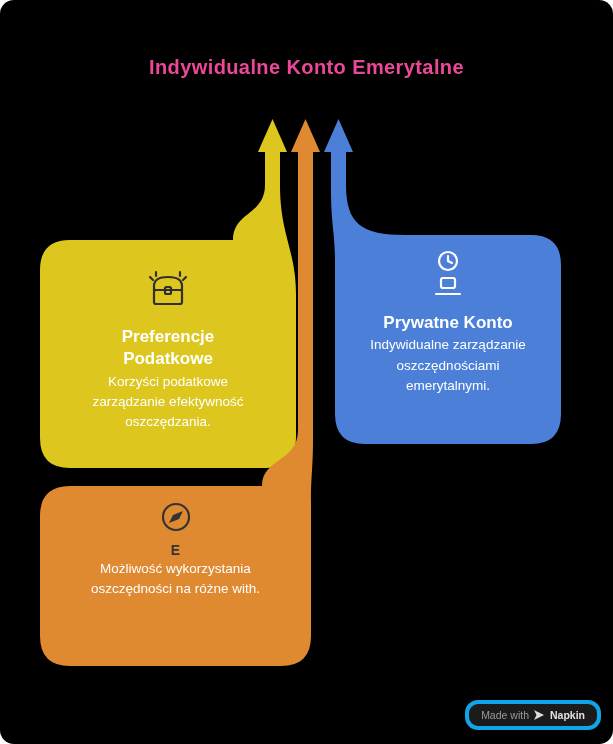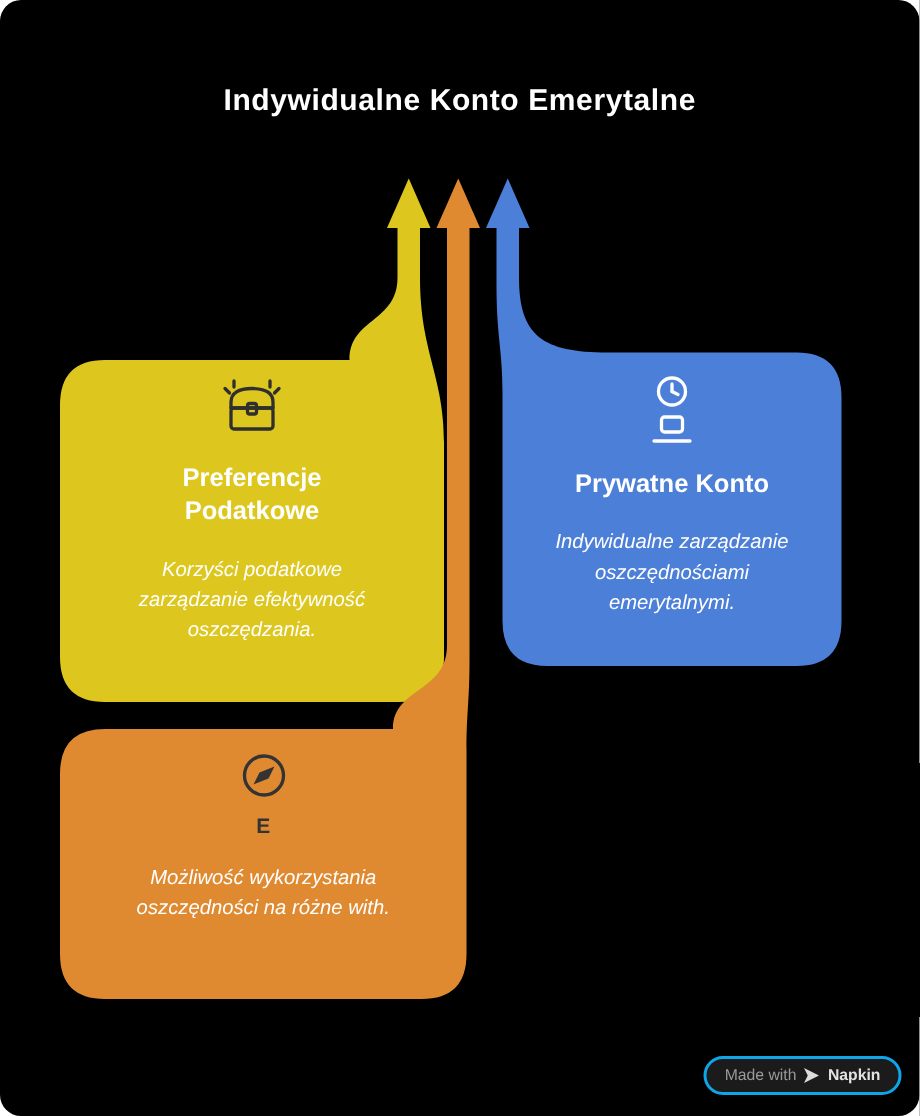--- a/index.html
+++ b/index.html
@@ -18,21 +18,21 @@
   }
   .page-title {
     position: absolute;
     top: 56px;
     left: 0;
     width: 100%;
     text-align: center;
     font-size: 20px;
     font-weight: bold;
     letter-spacing: 0.4px;
-    color: #ffffff;
+    color: #ec4899;
     margin: 0;
   }
   .shapes {
     position: absolute;
     top: 0;
     left: 0;
   }
   .card-content {
     position: absolute;
     text-align: center;
@@ -44,24 +44,23 @@
   }
   .card-heading {
     font-size: 17px;
     font-weight: bold;
     line-height: 1.32;
     margin: 14px auto 0 auto;
   }
   .card-body {
     font-size: 13.5px;
     line-height: 1.5;
-    margin: 17px auto 0 auto;
-    font-style: italic;
+    margin: 1px auto 0 auto;
   }
-  .card--tax { left: 40px; top: 250px; width: 256px; }
+  .card--tax { left: 40px; top: 268px; width: 256px; }
   .card--tax .card-heading { max-width: 150px; }
   .card--tax .card-body { max-width: 185px; }
 
   .card--private { left: 335px; top: 250px; width: 226px; }
   .card--private .card-heading { max-width: 200px; margin-top: 10px; }
   .card--private .card-body { max-width: 190px; }
 
   .card--flex { left: 40px; top: 498px; width: 271px; }
   .card--flex .card-heading { max-width: 220px; }
   .card--flex .card-body { max-width: 210px; }
@@ -74,21 +73,21 @@
     margin-top: 2px;
   }
   .badge {
     position: absolute;
     right: 12px;
     bottom: 14px;
     display: flex;
     align-items: center;
     gap: 5px;
     background: #1b1b1b;
-    border: 2px solid #0ea5e9;
+    border: 4px solid #0ea5e9;
     border-radius: 13px;
     padding: 5px 12px;
     cursor: pointer;
   }
   .badge .made-with {
     color: #9a9a9a;
     font-size: 10.5px;
   }
   .badge .brand {
     color: #e2e2e2;

